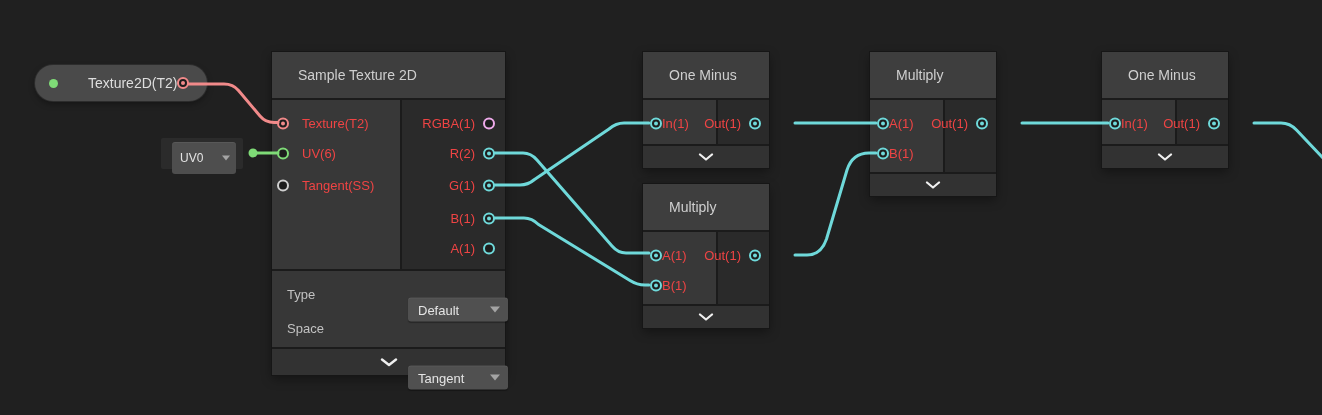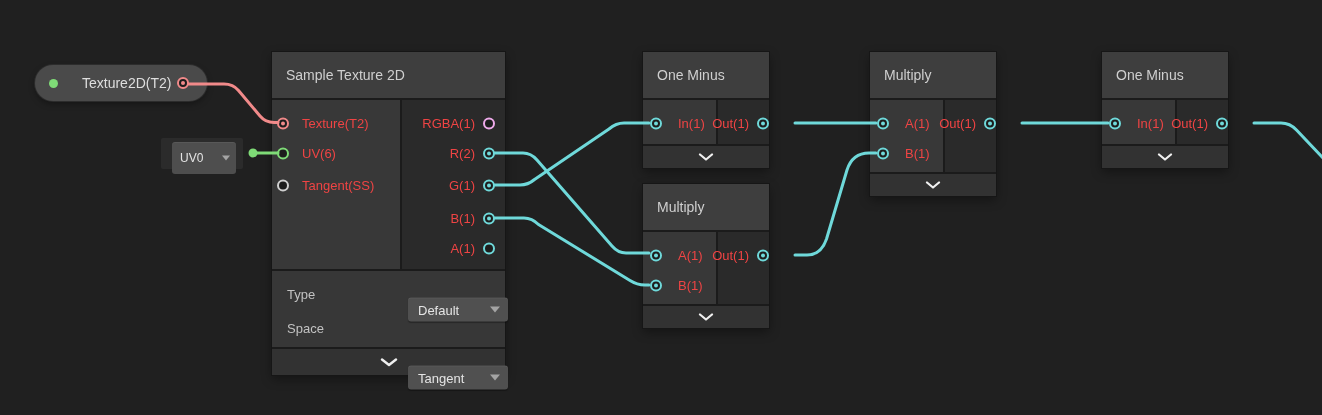--- a/index.html
+++ b/index.html
@@ -8,33 +8,33 @@
     --pill:#4a4a4a; --widget_panel:#2b2b2b; --text:#c6c6c6; --text_bright:#e4e4e4;
     --cyan:#6fd9da; --green:#7fdb77; --red:#f18a8a; --pink:#eeaaea; --gray_port:#d0d0d0;
   }
   *{margin:0;padding:0;box-sizing:border-box}
   html,body{width:1322px;height:415px;overflow:hidden}
   body{background:var(--canvas);font-family:"Liberation Sans",sans-serif;position:relative;color:var(--text)}
 
   
   .node{position:absolute;background:var(--divider);box-shadow:0 0 0 1px #161616,0 4px 10px rgba(0,0,0,.4);
         display:flex;flex-direction:column;z-index:1}
-  .node-header{height:46px;background:var(--header);display:flex;align-items:center;padding-left:14px;
+  .node-header{height:46px;background:var(--header);display:flex;align-items:center;padding-left:26px;
         font-size:14px;color:#cfcfcf;flex:none}
   .hdiv{height:2px;background:var(--divider);flex:none}
   .node-body{position:relative;display:flex;flex:none}
   .in-col{background:var(--input_col);border-right:2px solid var(--divider);flex:none}
   .out-col{background:var(--output_col);flex:1}
   .node-footer{background:var(--footer);display:flex;align-items:center;justify-content:center;flex:none}
 
   .prow{position:absolute;display:flex;align-items:center;transform:translateY(-50%);z-index:3}
   .prow.in{left:5px;gap:13px}
   .prow.out{right:10px;gap:8px;flex-direction:row}
-  .snode .prow.in{left:7px;gap:16px}
-  .snode .prow.out{right:0}
+  .snode .prow.in{left:7px;gap:0}
+  .snode .prow.out{right:8px}
   .plabel{font-size:13px;color:#ef4444;white-space:nowrap}
 
   .port{width:12px;height:12px;border:2px solid currentColor;border-radius:50%;background:#1d1d1d;
         position:relative;flex:none}
   .port.connected::after{content:"";position:absolute;inset:2px;border-radius:50%;background:currentColor}
   .c-cyan{color:var(--cyan)} .c-red{color:var(--red)} .c-green{color:var(--green)}
   .c-pink{color:var(--pink)} .c-gray{color:var(--gray_port)}
 
   
   .ctrl-section{position:relative;height:76px;background:var(--controls);flex:none}
@@ -43,21 +43,21 @@
   .dropdown{position:absolute;left:121px;width:100px;height:24px;background:var(--dropdown);border-radius:3px;
         display:flex;align-items:center;padding:0 10px;font-size:13px;color:var(--text_bright);
         box-shadow:inset 0 1px 0 rgba(255,255,255,.06),0 1px 1px rgba(0,0,0,.3)}
   .tri{position:absolute;right:8px;top:50%;transform:translateY(-50%);width:0;height:0;
         border-left:5px solid transparent;border-right:5px solid transparent;border-top:6px solid #a4a4a4}
 
   
   .pill{position:absolute;left:35px;top:65px;width:172px;height:36px;border-radius:18px;background:var(--pill);
         box-shadow:0 0 0 1px #2c2c2c,0 3px 6px rgba(0,0,0,.35);display:flex;align-items:center;z-index:1}
   .pill-dot{width:9px;height:9px;border-radius:50%;background:var(--green);margin-left:14px;flex:none}
-  .pill-label{font-size:14px;color:#dedede;margin-left:24px}
+  .pill-label{font-size:14px;color:#dedede;margin-left:30px}
   .pill .port{position:absolute;left:142px;top:12px}
 
   
   .uv-panel{position:absolute;left:161px;top:138px;width:82px;height:31px;background:var(--widget_panel);
         border-radius:2px;z-index:1}
   .uv-dropdown{position:absolute;left:11px;top:4px;width:64px;height:22px;background:#4e4e4e;border-radius:3px;
         display:flex;align-items:center;padding:16px 8px;font-size:12px;color:var(--text_bright);
         box-shadow:inset 0 1px 0 rgba(255,255,255,.06)}
   .uv-dropdown .tri{right:6px;border-left-width:4px;border-right-width:4px;border-top-width:5px}
 

